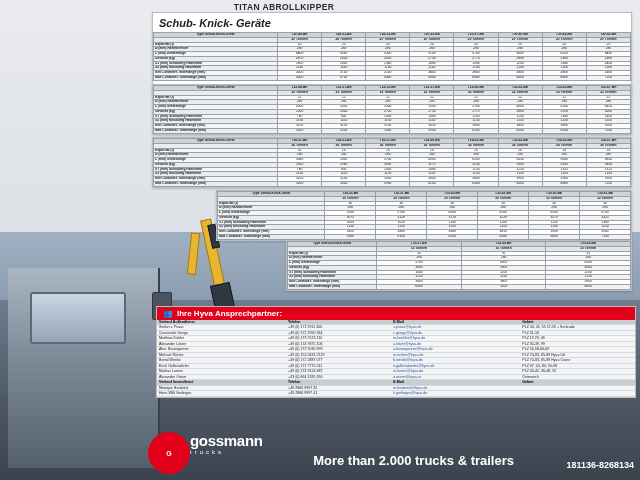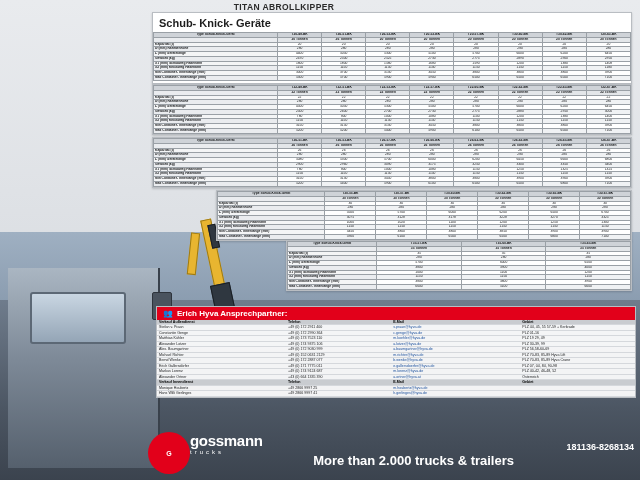--- a/index.html
+++ b/index.html
@@ -111,21 +111,21 @@
     background:#e2001a;display:flex;align-items:center;justify-content:center;
     color:#fff;font-size:7px;font-weight:bold;flex-direction:column;line-height:1;
   }
   .logo-word{font-size:15px;font-weight:bold;color:#ffffff;letter-spacing:-.3px;}
   .logo-sub{font-size:6px;color:#ffffff;letter-spacing:3px;}
   .footer-claim{
     position:absolute;right:126px;bottom:12px;
     font-size:13px;font-weight:bold;color:#ffffff;margin-left:44px;
   }
   .stock-no{
-    position:absolute;right:6px;bottom:28px;
+    position:absolute;right:6px;bottom:10px;
     font-size:9px;font-weight:bold;color:#ffffff;
   }
 </style>
 </head>
 <body>
 
 <div id="page">
 
   <div class="doc-title">TITAN ABROLLKIPPER</div>
 
@@ -142,21 +142,21 @@
     <div class="bar dark" style="left:30px;top:6px;width:6px;height:22px;"></div>
   </div>
 
   <svg class="watermark" viewBox="0 0 100 100">
     <circle cx="50" cy="50" r="46" fill="none" stroke="#9aa2ab" stroke-width="4"></circle>
     <path d="M22 34 L50 70 L78 34 L64 34 L50 52 L36 34 Z" fill="#9aa2ab"></path>
   </svg>
 
   <div class="sheet" style="left:152px;top:12px;width:476px;height:10px;border:none;background:transparent;box-shadow:none;"></div>
 
-  <div class="sheet" id="sheet1" style="left:152px;top:12px;width:478px;padding-bottom:2px;">
+  <div class="sheet" id="sheet1" style="left:152px;top:12px;width:478px;padding-bottom:14px;font-style:italic;">
     <div class="sheet-title">Schub- Knick- Geräte</div>
     <div id="t0">
         <table class="spec">
           <colgroup>
             <col style="width:26%">
             <col>
             <col>
             <col>
             <col>
             <col>
@@ -719,21 +719,21 @@
               <td class="val">6600</td>
             </tr>
           </tbody>
         </table>
       </div>
   </div>
 
   <div class="contact">
     <div class="contact-head">
       <span>👥</span>
-      <span>Erich Hyva Ansprechpartner:</span>
+      <span>Ihre Hyva Ansprechpartner:</span>
     </div>
     <div id="contact-table">
         <table class="contacts">
           <colgroup>
             <col style="width:27%">
             <col style="width:22%">
             <col style="width:27%">
             <col style="width:24%">
           </colgroup>
           <tbody>

